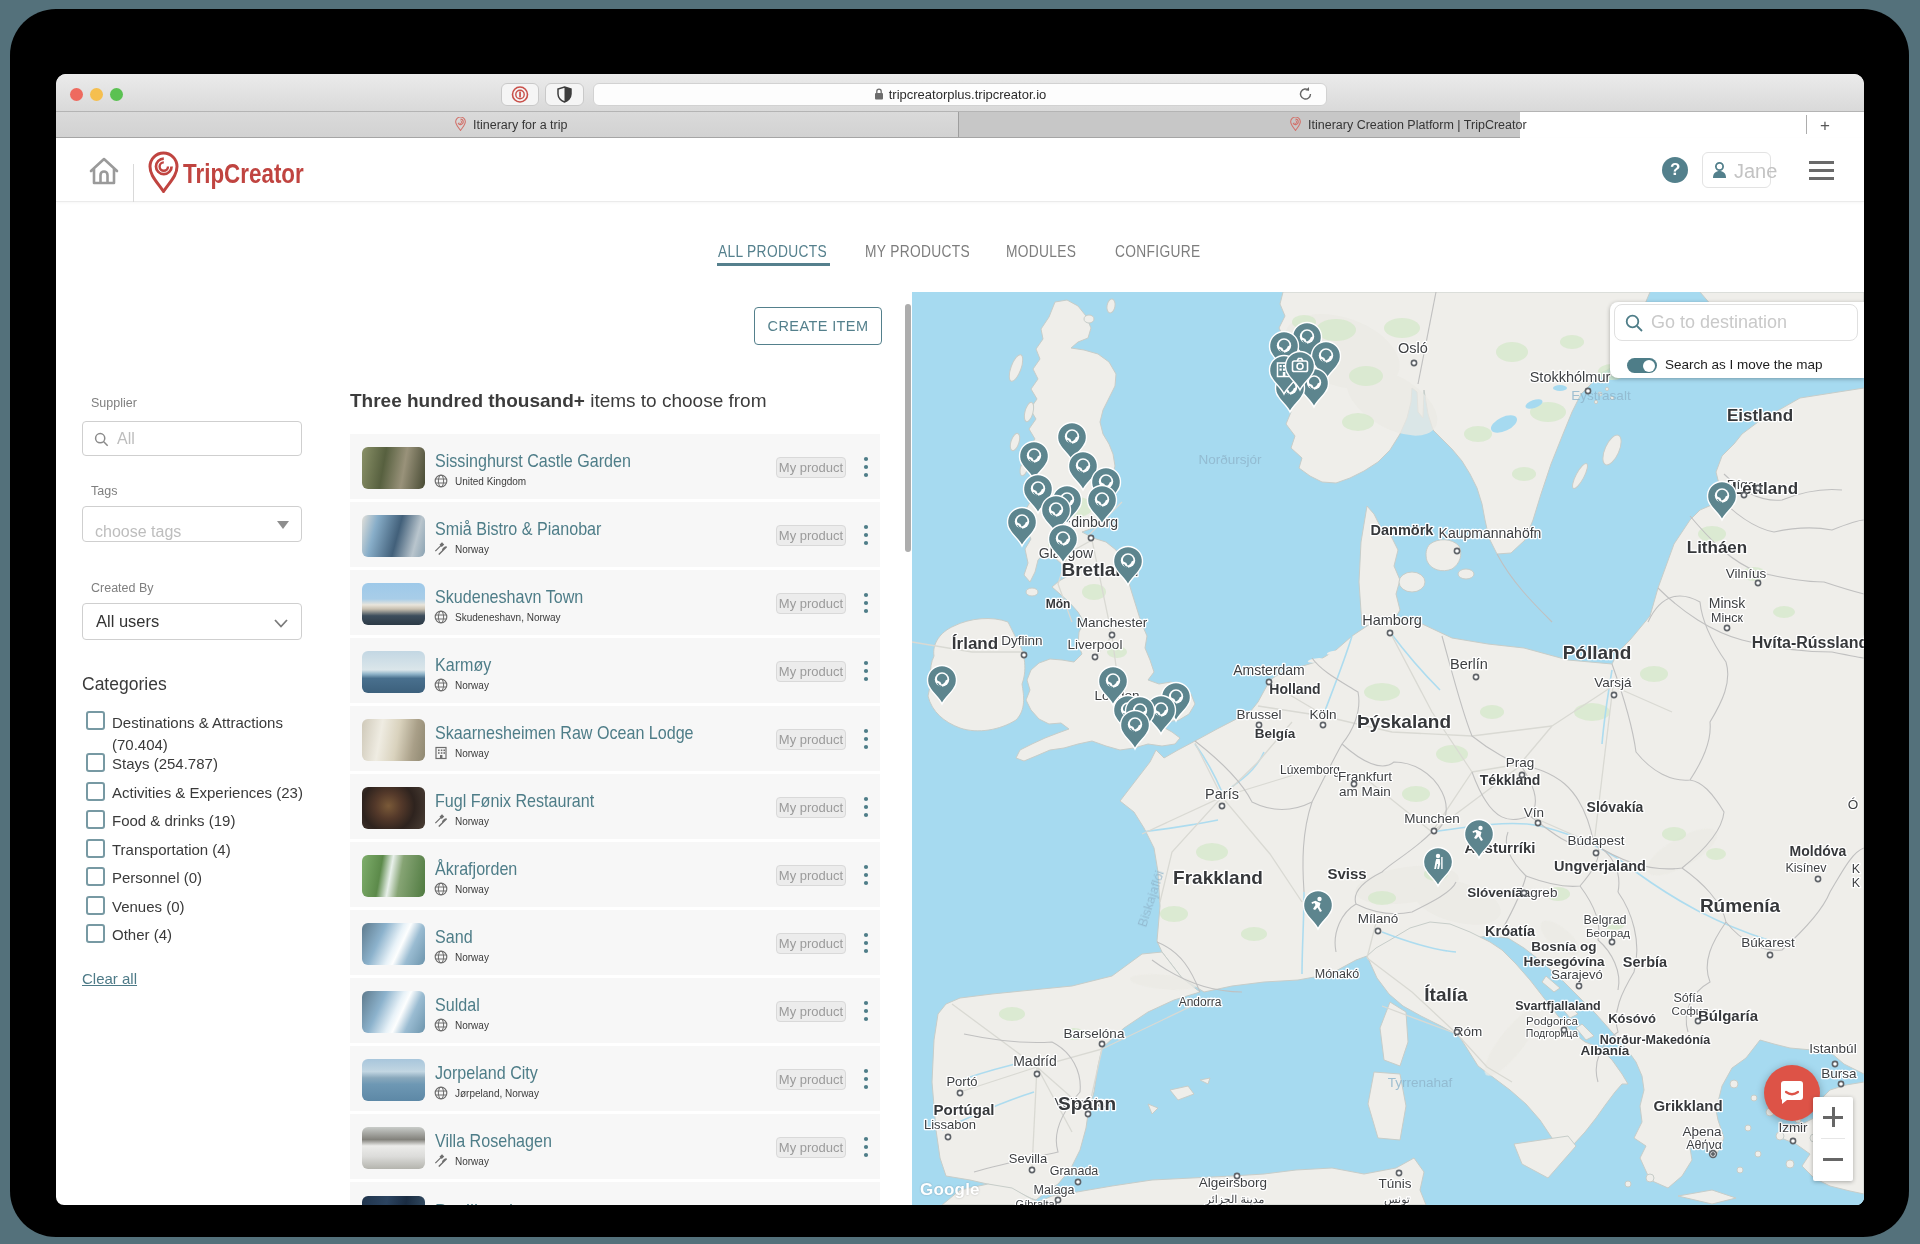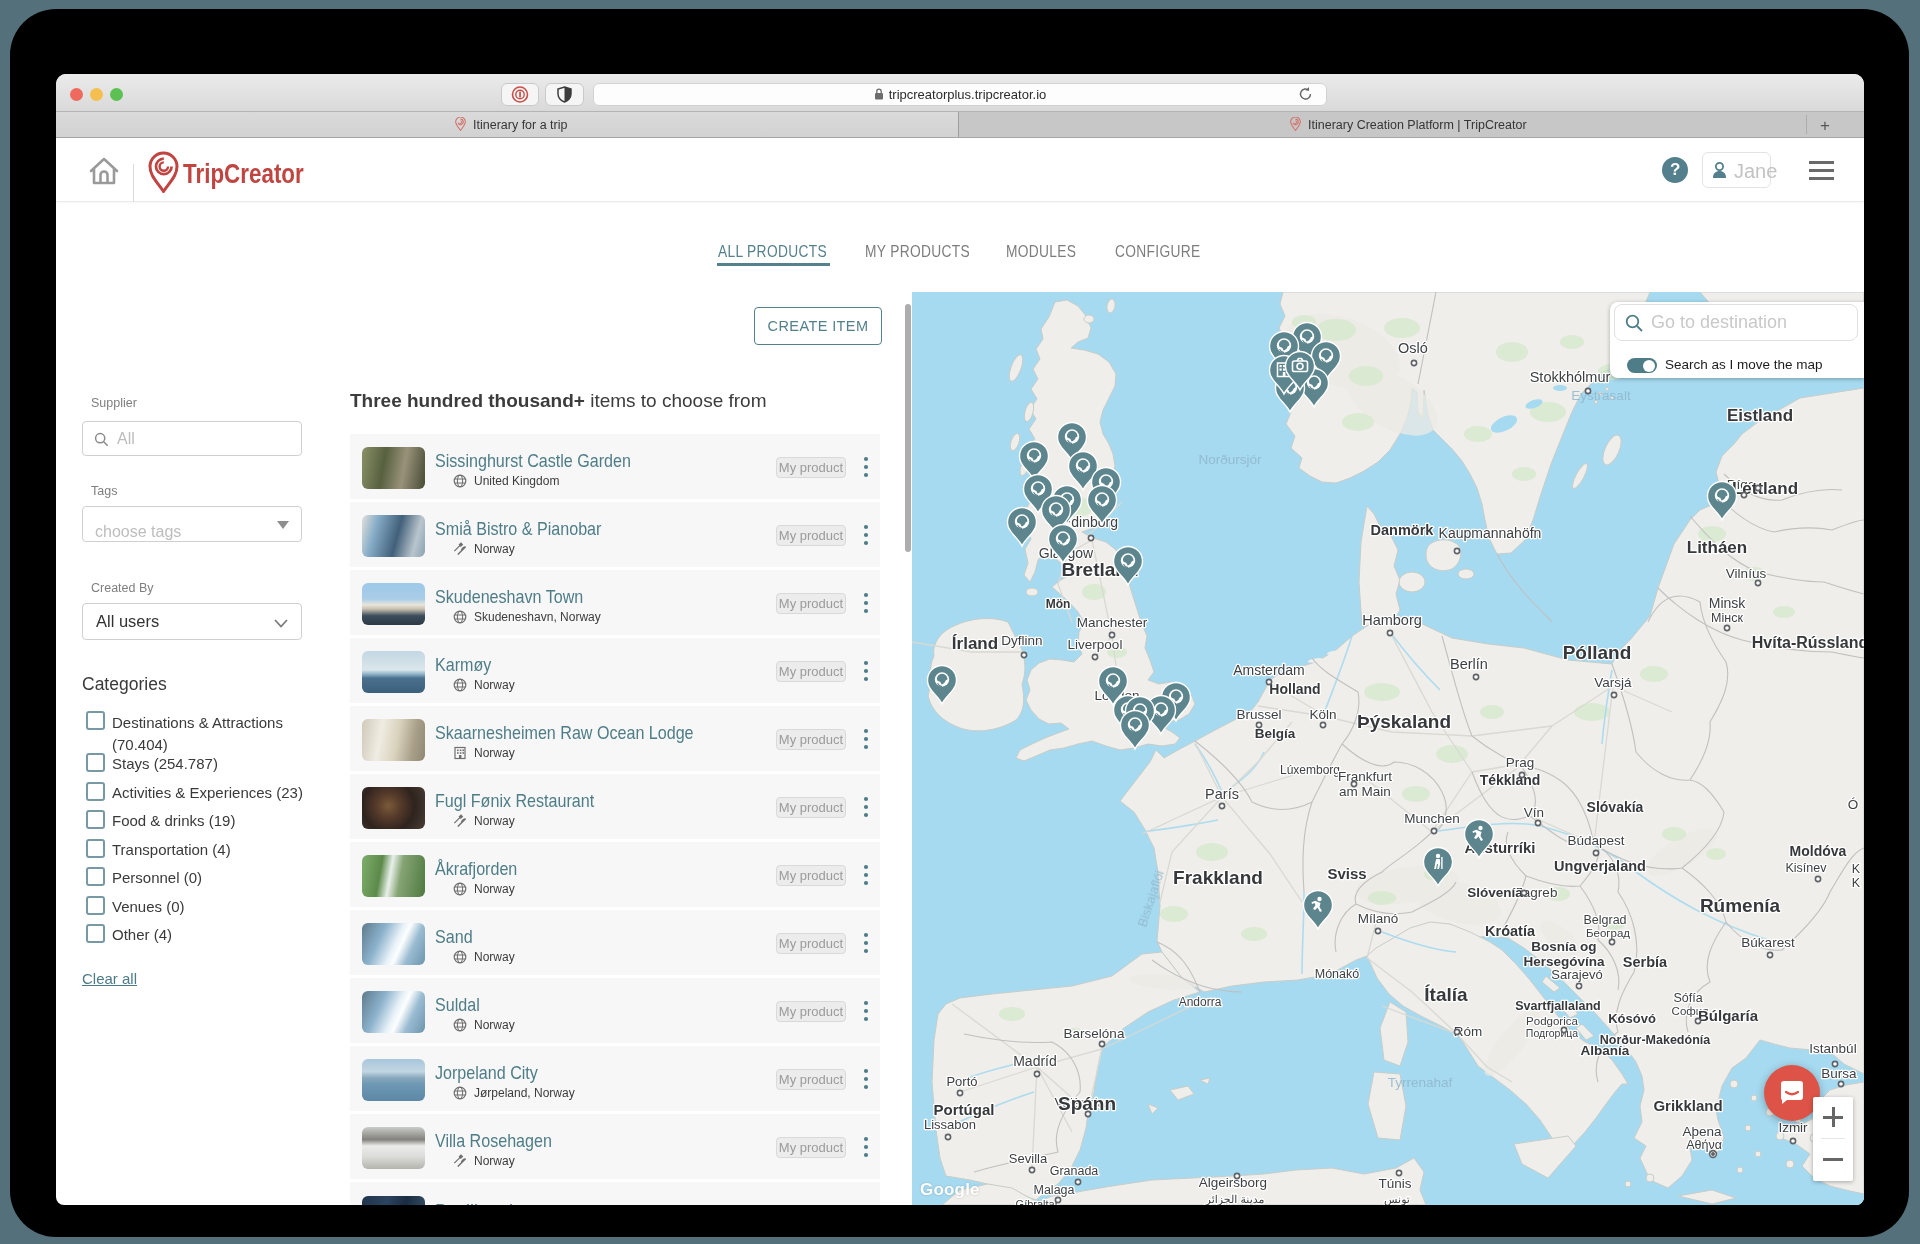--- a/index.html
+++ b/index.html
@@ -2,21 +2,21 @@
 <html><head>
 <meta charset="utf-8">
 <style>
 * { margin:0; padding:0; box-sizing:border-box; }
 html,body { width:1920px; height:1244px; overflow:hidden; background:#54717b; font-family:"Liberation Sans",sans-serif; }
 #frame { position:absolute; left:10px; top:9px; width:1899px; height:1228px; background:#000; border-radius:46px; }
 #win { position:absolute; left:56px; top:38px; width:1808px; height:1131px; background:#fff; border-radius:10px 10px 8px 8px; overflow:hidden;margin-top:36px; }
 
 #toolbar { position:absolute; left:0; top:0; width:1808px; height:38px; background:linear-gradient(#ebebeb,#d9d9d9); border-bottom:1px solid #b4b4b4; }
 .light { position:absolute; top:14px; width:13px; height:13px; border-radius:50%; }
-#tabbar { position:absolute; left:0; top:38px; width:1808px; height:26px; background:#c7c7c7; border-bottom:1px solid #a6a6a6; }
+#tabbar { position:absolute; left:0; top:38px; width:1464px; height:26px; background:#c7c7c7; border-bottom:1px solid #a6a6a6; }
 #tabactive { position:absolute; left:0; top:0; width:903px; height:25px; background:linear-gradient(#dadada,#d2d2d2); border-right:1px solid #9e9e9e; }
 #tabinactive { position:absolute; left:904px; top:0; width:878px; height:25px; }
 .tabt { position:absolute; top:5px; font-size:12.5px; color:#363636; white-space:nowrap; }
 .pinfav { display:inline-block; width:11px; height:14px; vertical-align:-2px; margin-right:7px; }
 #plusbtn { position:absolute; right:8px; top:4px; font-size:17px; color:#575757; }
 .extbtn { position:absolute; top:9px; height:23px; background:#f5f5f5; border:1px solid #c9c9c9; border-radius:6px; }
 #urlbar { position:absolute; left:537px; top:9px; width:734px; height:23px; background:#fdfdfd; border:1px solid #d2d2d2; border-radius:6px; text-align:center; font-size:13px; color:#2c2c2c; line-height:21px; }
 
 #app { position:absolute; left:0; top:64px; width:1808px; height:1067px; background:#fff;border-radius:14px; }
 #apphead { position:absolute; left:0; top:0; width:1808px; height:64px; background:#fff; border-bottom:1px solid #ebebeb; box-shadow:0 1px 3px rgba(0,0,0,0.04); }
@@ -24,21 +24,21 @@
 #searchinput { position:absolute; left:26px; top:169px; width:570px; height:38px; border:1px solid #cfcfcf; border-radius:4px; background:#fff; }
 #createbtn { position:absolute; left:698px; top:169px; width:128px; height:38px; border:1.5px solid #54808c; border-radius:4px; color:#54808c; font-size:14.5px; letter-spacing:0.4px; text-align:center; line-height:36px; }
 .flabel { position:absolute; left:35px; font-size:12.5px; color:#7f7f7f; }
 .finput { position:absolute; left:26px; width:220px; height:35px; border:1px solid #cfcfcf; border-radius:4px; background:#fff; }
 .cbox { position:absolute; left:30px; width:19px; height:19px; border:2px solid #7799a3; border-radius:3px; background:#fff; }
 .clabel { position:absolute; left:56px; font-size:15px; color:#3a3a3a; }
 
 .row { position:absolute; left:294px; width:530px; height:65px; background:#f7f7f7; }
 .thumb { position:absolute; left:12px; top:13px; width:63px; height:42px; border-radius:6px; overflow:hidden; }
 .rtitle { position:absolute; left:85px; top:16px; font-size:18.5px; color:#4e7d88; white-space:nowrap; transform:scaleX(0.87); transform-origin:0 0; }
-.rsub { position:absolute; left:103px; top:40px; font-size:12px; color:#3c3c3c; }
+.rsub { position:absolute; left:84px; top:40px; font-size:10px; color:#3c3c3c; }
 .rsub svg { vertical-align:-3px; margin-right:7px; }
 .chip { position:absolute; left:426px; top:23px; width:70px; height:21px; background:#ececec; border:1px solid #d9d9d9; border-radius:4px; color:#9b9b9b; font-size:13px; text-align:center; line-height:19px; }
 .dots { position:absolute; left:513px; top:22px; }
 #scrollthumb { position:absolute; left:849px; top:166px; width:6px; height:248px; background:#adadad; border-radius:3px; }
 
 #map { position:absolute; left:856px; top:154px; width:952px; height:913px; background:#a6daf0; overflow:hidden; }
 </style>
 </head>
 <body>
 <div id="frame"></div>

